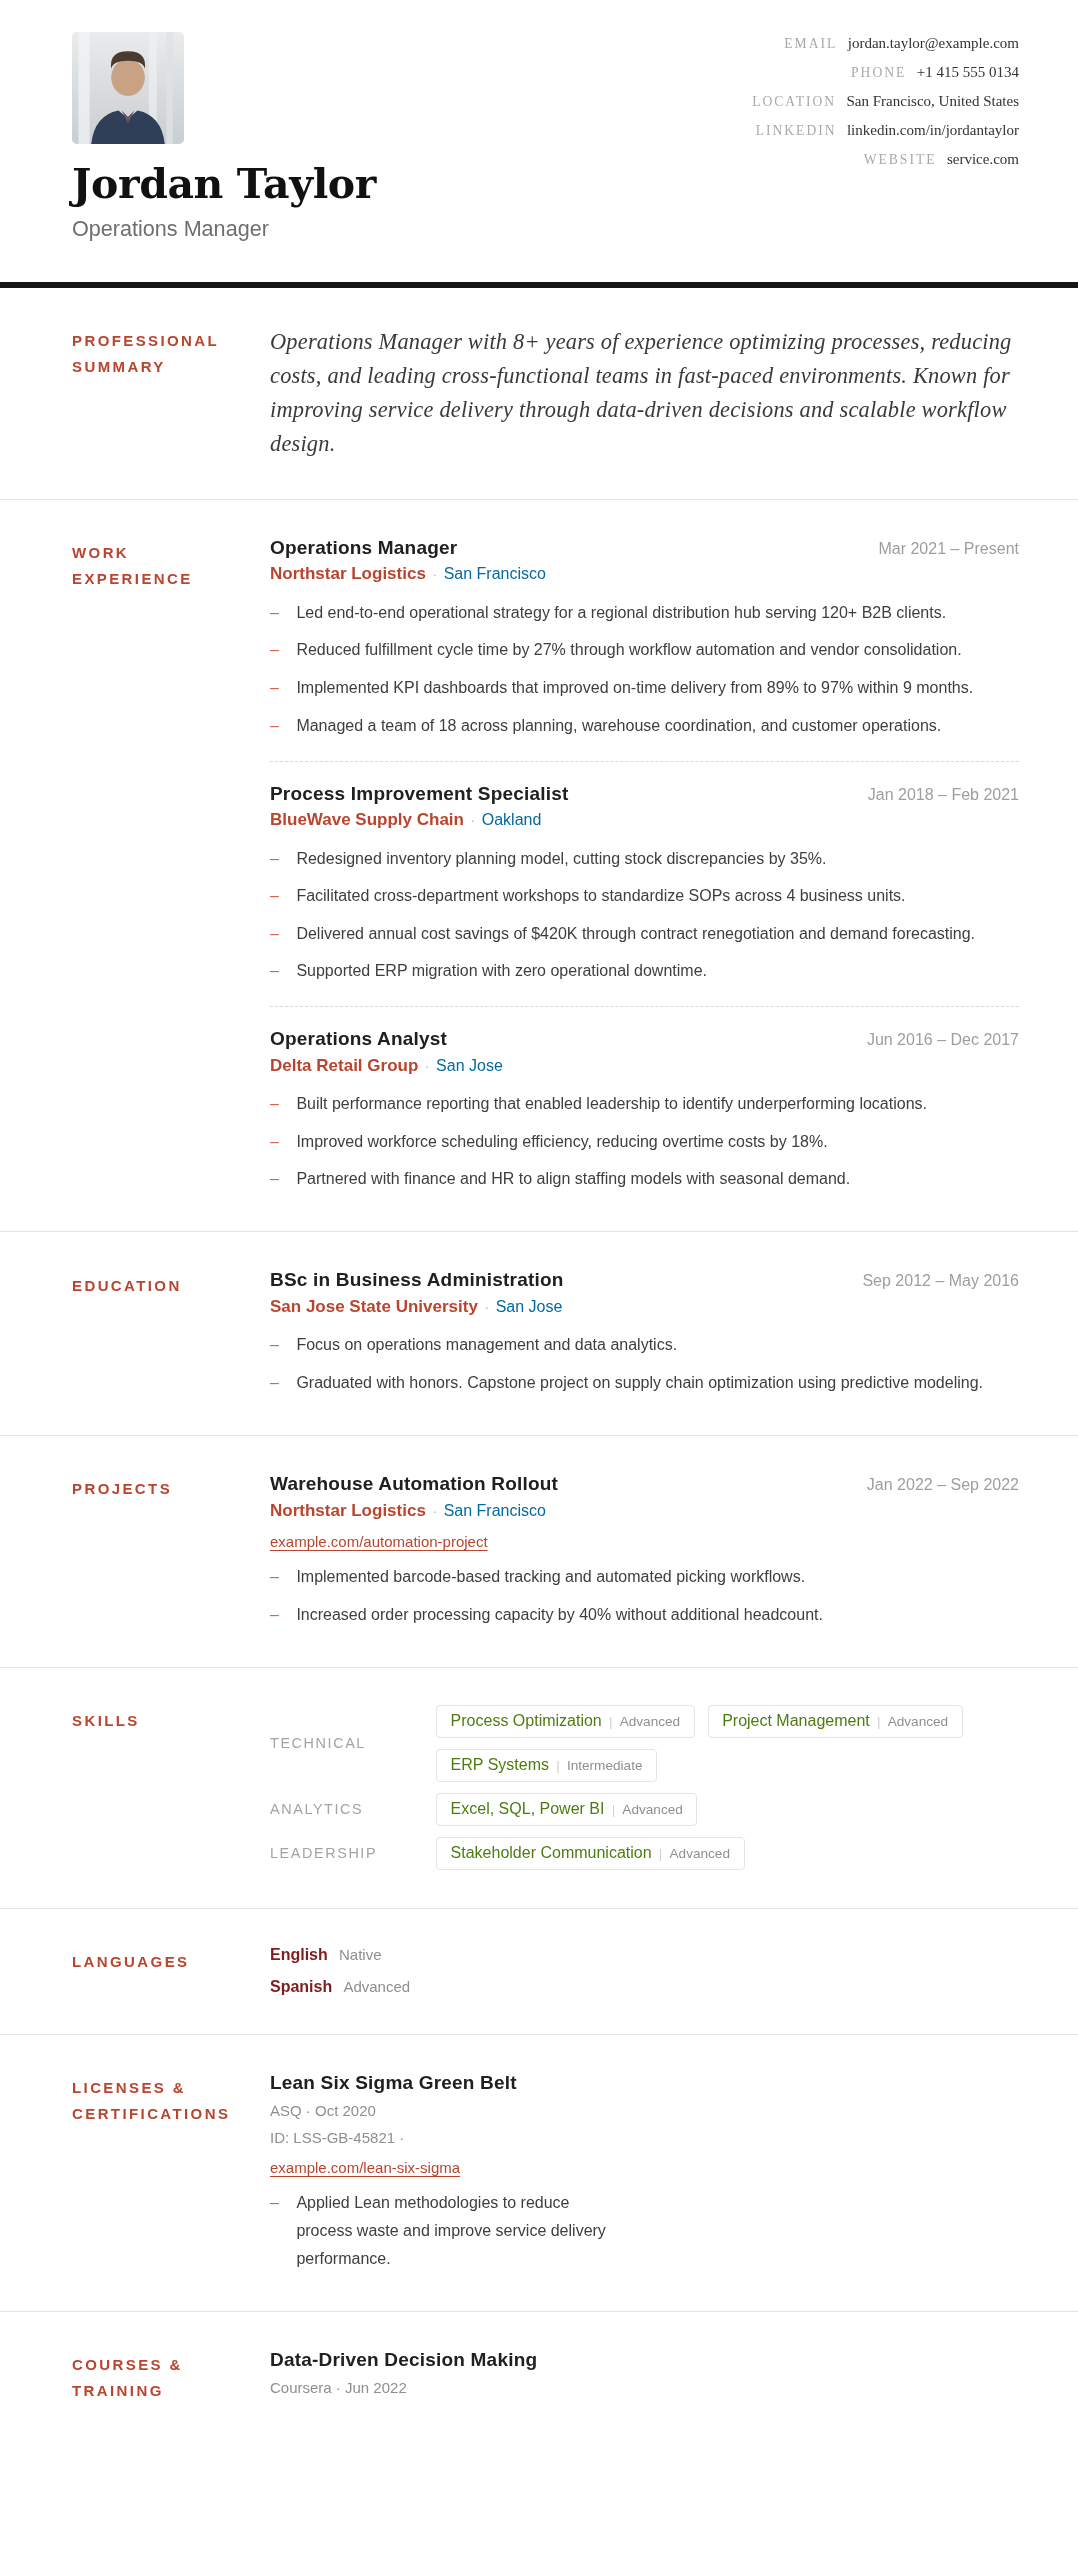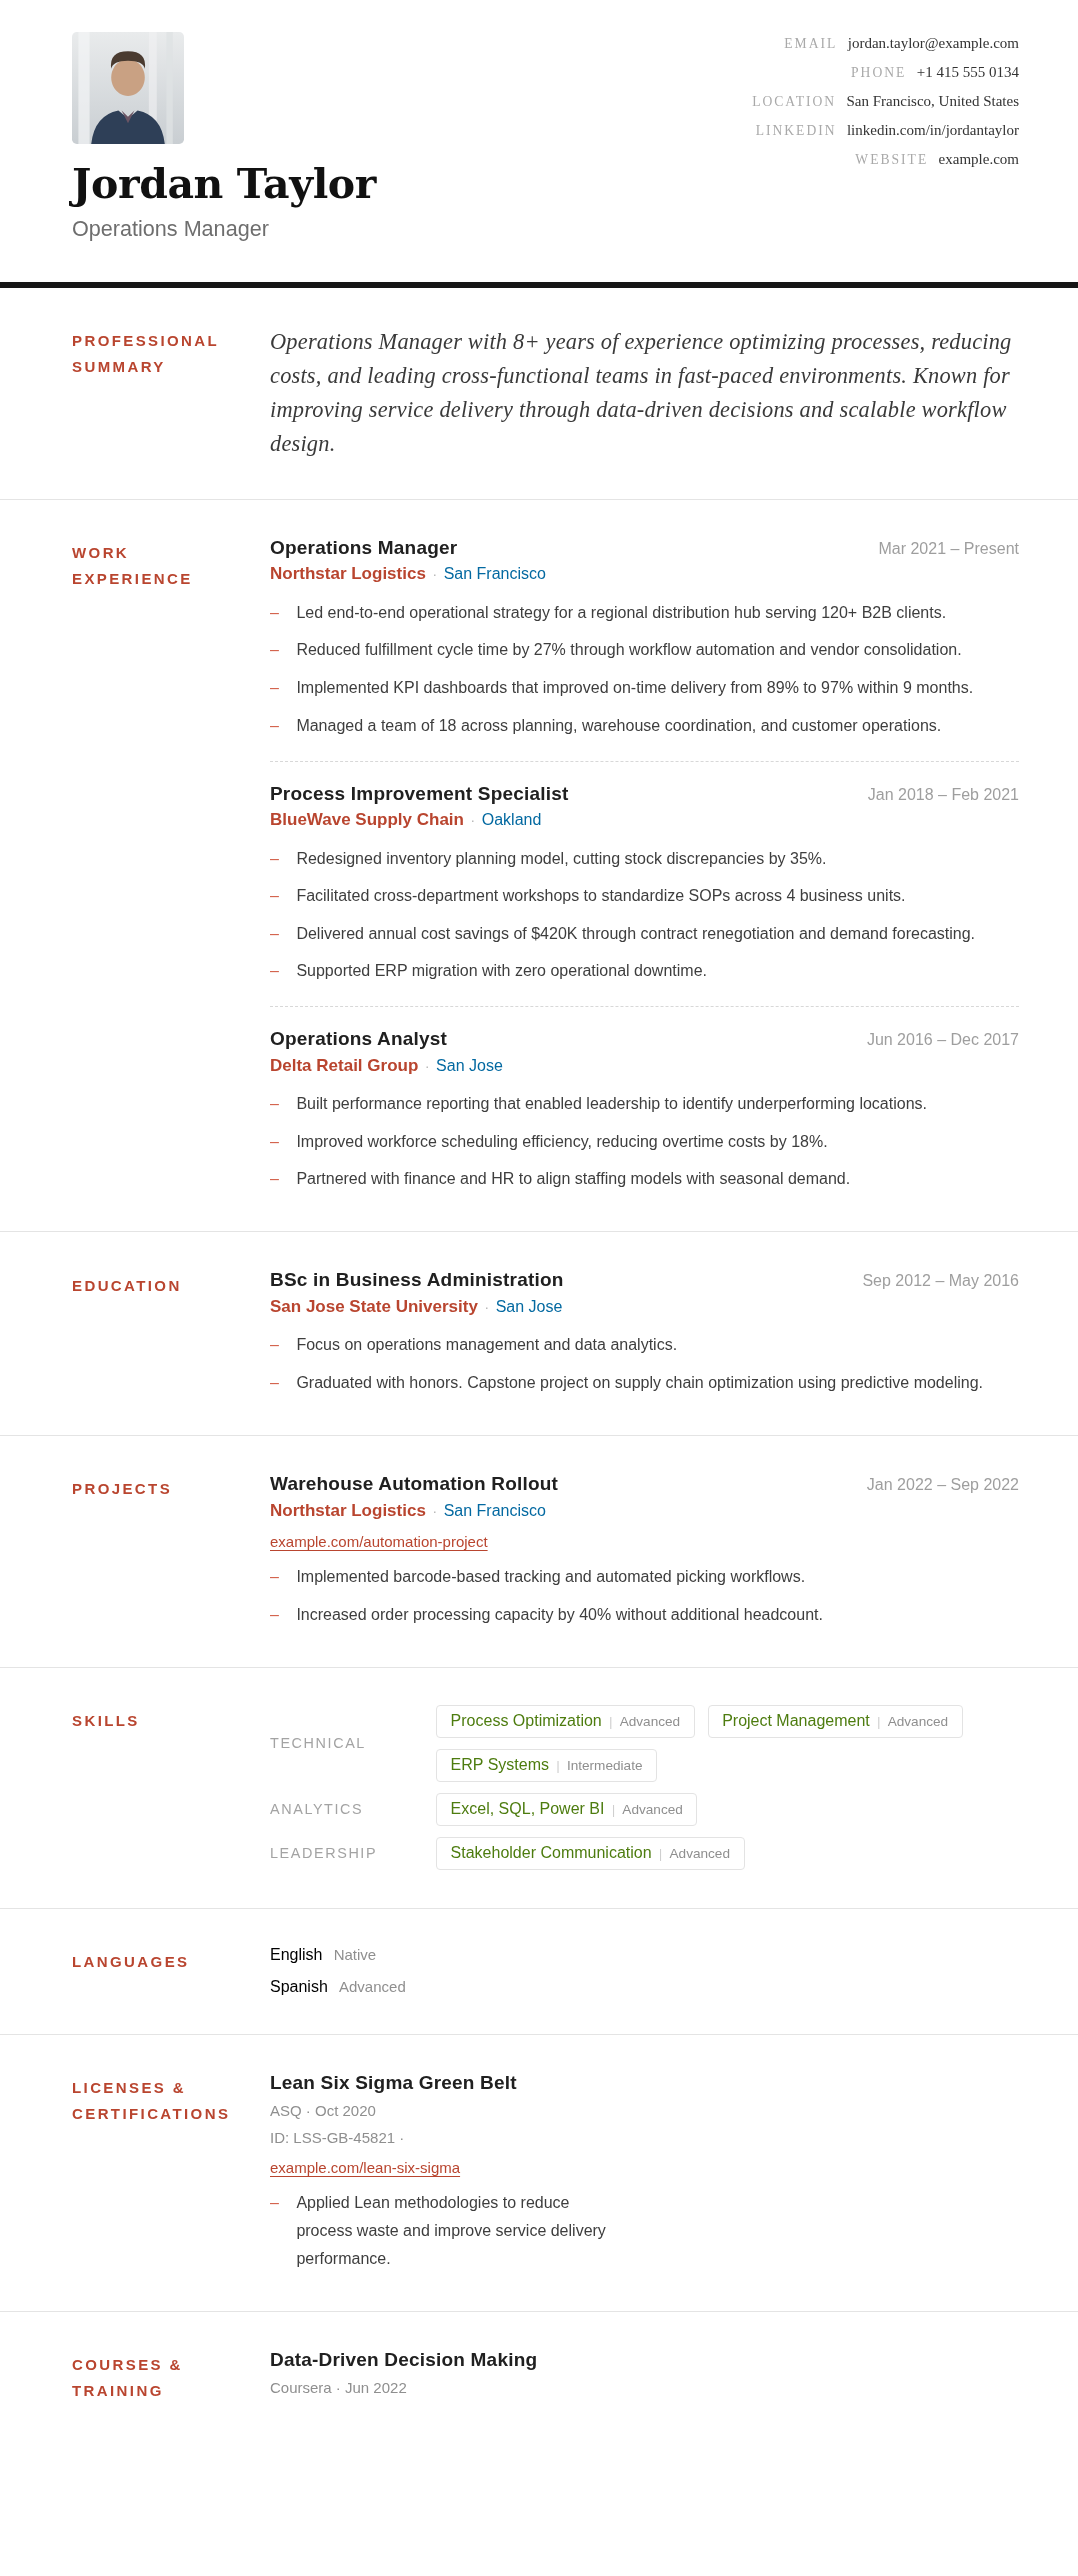--- a/index.html
+++ b/index.html
@@ -74,21 +74,21 @@
     display:inline-flex; align-items:baseline; border:1.6px solid #e3e3e3; border-radius:4px;
     padding:6.4px 13.6px; background:#fff;
   }
   .chip-name { font-size:16px; font-weight:500; color:#4d7c0f; }
   .chip-pipe { color:#cfcfcf; margin:0 7.2px; font-size:13.6px; }
   .chip-level { font-size:13.6px; color:#8f8f8f; }
 
   
   .lang-row { display:flex; align-items:baseline; margin-bottom:14.4px; }
   .lang-row:last-child { margin-bottom:0; }
-  .lang-name { font-size:16px; font-weight:400; color:#000000; margin-right:11.2px; }
+  .lang-name { font-size:16px; font-weight:700; color:#7f1d1d; margin-right:11.2px; }
   .lang-level { font-size:15px; color:#8f8f8f; }
 
   
   .cert-issuer { margin-top:8px; font-size:15px; color:#8f8f8f; }
   .cert-id { margin-top:10.4px; font-size:15px; color:#8f8f8f; }
   .narrow { max-width:346px; }
 </style>
 </head>
 <body>
 
@@ -129,21 +129,21 @@
       <div class="contact-row">
         <span class="contact-label">LOCATION</span>
         <span class="contact-value">San Francisco, United States</span>
       </div>
       <div class="contact-row">
         <span class="contact-label">LINKEDIN</span>
         <span class="contact-value">linkedin.com/in/jordantaylor</span>
       </div>
       <div class="contact-row">
         <span class="contact-label">WEBSITE</span>
-        <span class="contact-value">example.com</span>
+        <span class="contact-value">service.com</span>
       </div>
     </div>
   </div>
   <div class="top-rule"></div>
 
   <div class="section">
     <div class="section-label">PROFESSIONAL SUMMARY</div>
     <div class="summary-text">Operations Manager with 8+ years of experience optimizing processes, reducing costs, and leading cross-functional teams in fast-paced environments. Known for improving service delivery through data-driven decisions and scalable workflow design.</div>
   </div>
 

